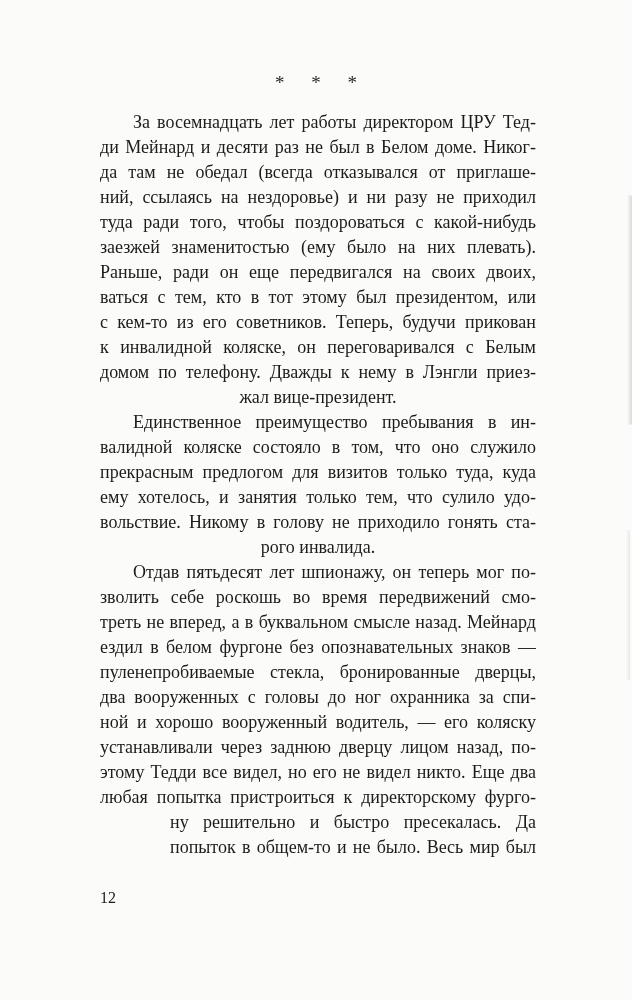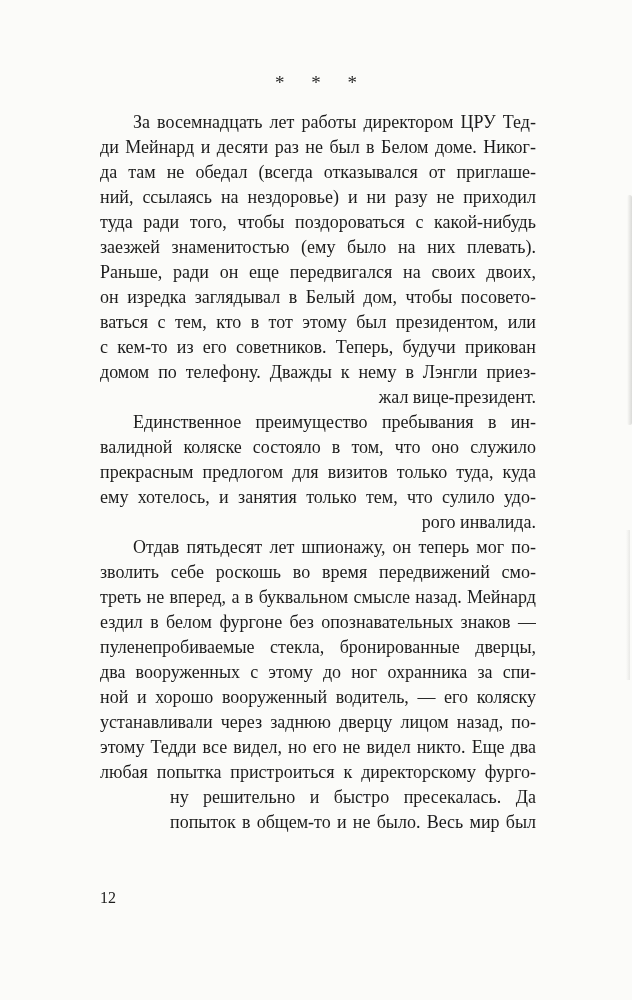--- a/index.html
+++ b/index.html
@@ -47,21 +47,21 @@
     text-align: justify;
   }
   
   .line::after {
     content: "";
     display: inline-block;
     width: 100%;
     height: 0;
   }
   .line.end {
-    text-align: right;
+    text-align: center;
   }
   .line.end::after { content: none; }
   .line.first {
     text-indent: 33px;
   }
   .line.shift {
     margin-left: 70px;
   }
   .page-number {
     position: absolute;
@@ -98,40 +98,41 @@
 
   <div class="text-block">
       <div class="para">
         <div class="line first">За восемнадцать лет работы директором ЦРУ Тед-</div>
         <div class="line">ди Мейнард и десяти раз не был в Белом доме. Никог-</div>
         <div class="line">да там не обедал (всегда отказывался от приглаше-</div>
         <div class="line">ний, ссылаясь на нездоровье) и ни разу не приходил</div>
         <div class="line">туда ради того, чтобы поздороваться с какой-нибудь</div>
         <div class="line">заезжей знаменитостью (ему было на них плевать).</div>
         <div class="line">Раньше, ради он еще передвигался на своих двоих,</div>
-        <div class="line">он изредка заглядывал в Белый дом, чтобы посовето-</div>
         <div class="line">ваться с тем, кто в тот этому был президентом, или</div>
         <div class="line">с кем-то из его советников. Теперь, будучи прикован</div>
+        <div class="line">к инвалидной коляске, он переговаривался с Белым</div>
         <div class="line">домом по телефону. Дважды к нему в Лэнгли приез-</div>
         <div class="line end">жал вице-президент.</div>
       </div>
       <div class="para">
         <div class="line first">Единственное преимущество пребывания в ин-</div>
         <div class="line">валидной коляске состояло в том, что оно служило</div>
         <div class="line">прекрасным предлогом для визитов только туда, куда</div>
         <div class="line">ему хотелось, и занятия только тем, что сулило удо-</div>
+        <div class="line">вольствие. Никому в голову не приходило гонять ста-</div>
         <div class="line end">рого инвалида.</div>
       </div>
       <div class="para">
         <div class="line first">Отдав пятьдесят лет шпионажу, он теперь мог по-</div>
         <div class="line">зволить себе роскошь во время передвижений смо-</div>
         <div class="line">треть не вперед, а в буквальном смысле назад. Мейнард</div>
         <div class="line">ездил в белом фургоне без опознавательных знаков —</div>
         <div class="line">пуленепробиваемые стекла, бронированные дверцы,</div>
-        <div class="line">два вооруженных с этому до ног охранника за спи-</div>
+        <div class="line">два вооруженных с головы до ног охранника за спи-</div>
         <div class="line">ной и хорошо вооруженный водитель, — его коляску</div>
         <div class="line">устанавливали через заднюю дверцу лицом назад, по-</div>
         <div class="line">этому Тедди все видел, но его не видел никто. Еще два</div>
         <div class="line">любая попытка пристроиться к директорскому фурго-</div>
         <div class="line shift">ну решительно и быстро пресекалась. Да обедал</div>
         <div class="line shift">попыток в общем-то и не было. Весь мир был</div>
       </div>
     </div>
 
   <div class="page-number">12</div>

